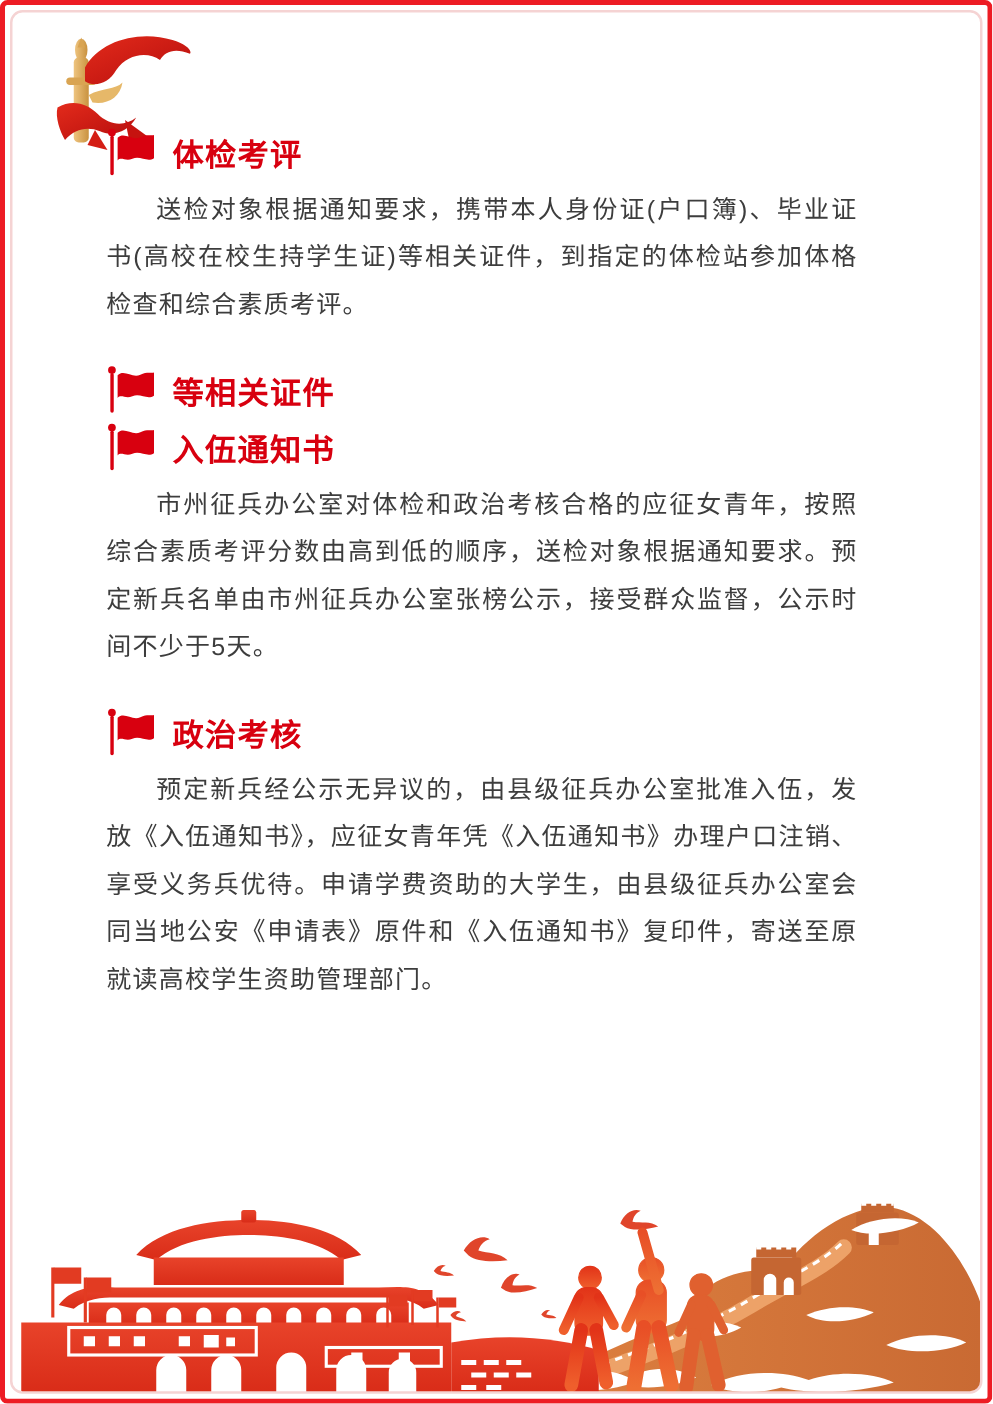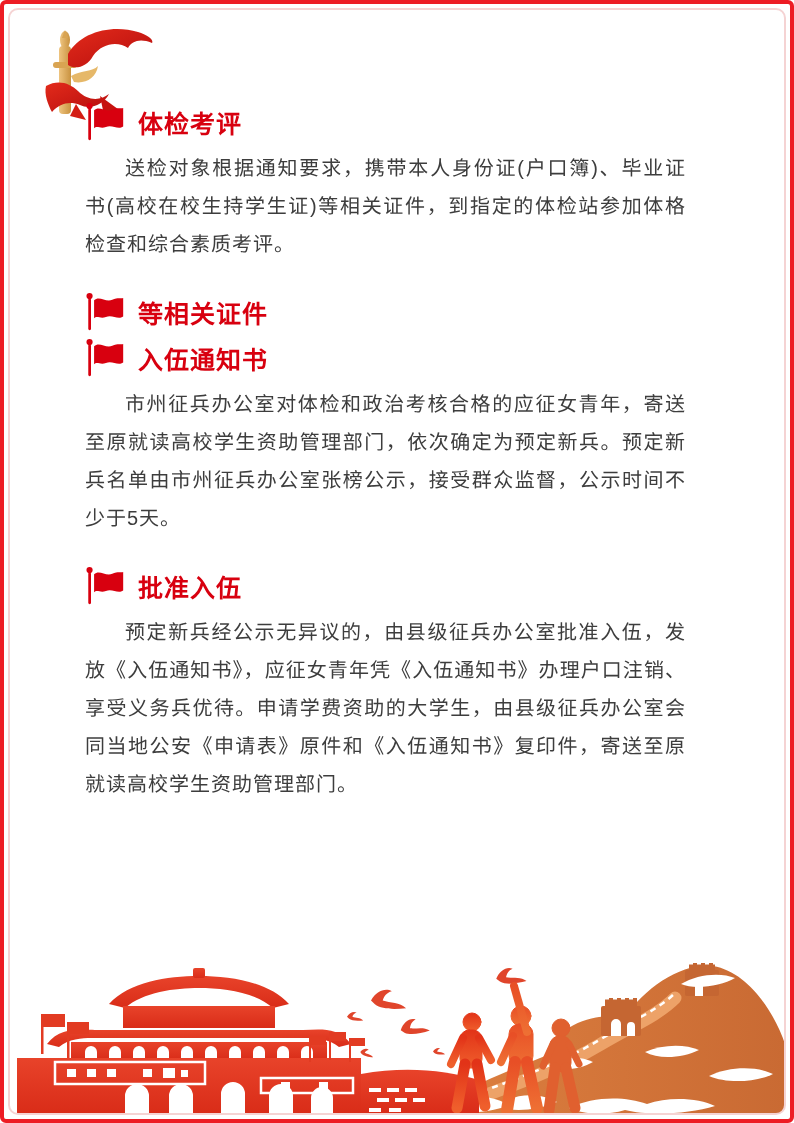--- a/index.html
+++ b/index.html
@@ -127,35 +127,35 @@
           <svg viewBox="0 0 44 44">
               <g fill="#d8000f">
             <circle cx="5" cy="4.5" r="3.4"></circle>
             <rect x="3.6" y="7" width="3" height="35" rx="1.5"></rect>
             <path d="M10 9 C16 3.5 23 12 30 8.5 C36 5.5 40 7.5 42 6.5 L42 27 C36 31 30 24.5 23 27.5 C17 30 13 25.5 10 29 Z"></path>
           </g>
             </svg>
         </span>
         <span class="title-text">入伍通知书</span>
       </div>
-      <p class="section-body">市州征兵办公室对体检和政治考核合格的应征女青年，寄送至原就读高校学生资助管理部门，依次确定为预定新兵。预定新兵名单由市州征兵办公室张榜公示，接受群众监督，公示时间不少于5天。</p>
+      <p class="section-body">市州征兵办公室对体检和政治考核合格的应征女青年，按照综合素质考评分数由高到低的顺序，送检对象根据通知要求。预定新兵名单由市州征兵办公室张榜公示，接受群众监督，公示时间不少于5天。</p>
     </div>
 
     <div class="section">
       <div class="section-title">
         <span class="flag-icon">
           <svg viewBox="0 0 44 44">
               <g fill="#d8000f">
             <circle cx="5" cy="4.5" r="3.4"></circle>
             <rect x="3.6" y="7" width="3" height="35" rx="1.5"></rect>
             <path d="M10 9 C16 3.5 23 12 30 8.5 C36 5.5 40 7.5 42 6.5 L42 27 C36 31 30 24.5 23 27.5 C17 30 13 25.5 10 29 Z"></path>
           </g>
             </svg>
         </span>
-        <span class="title-text">批准入伍</span>
+        <span class="title-text">政治考核</span>
       </div>
       <p class="section-body">预定新兵经公示无异议的，由县级征兵办公室批准入伍，发放《入伍通知书》，应征女青年凭《入伍通知书》办理户口注销、享受义务兵优待。申请学费资助的大学生，由县级征兵办公室会同当地公安《申请表》原件和《入伍通知书》复印件，寄送至原就读高校学生资助管理部门。</p>
     </div>
 
   </div>
 
   <div class="bottom-art">
     <svg viewBox="0 0 776 158" preserveAspectRatio="none" xmlns="http://www.w3.org/2000/svg">
       <defs>
         <linearGradient id="tred" x1="0" y1="0" x2="0" y2="1">

